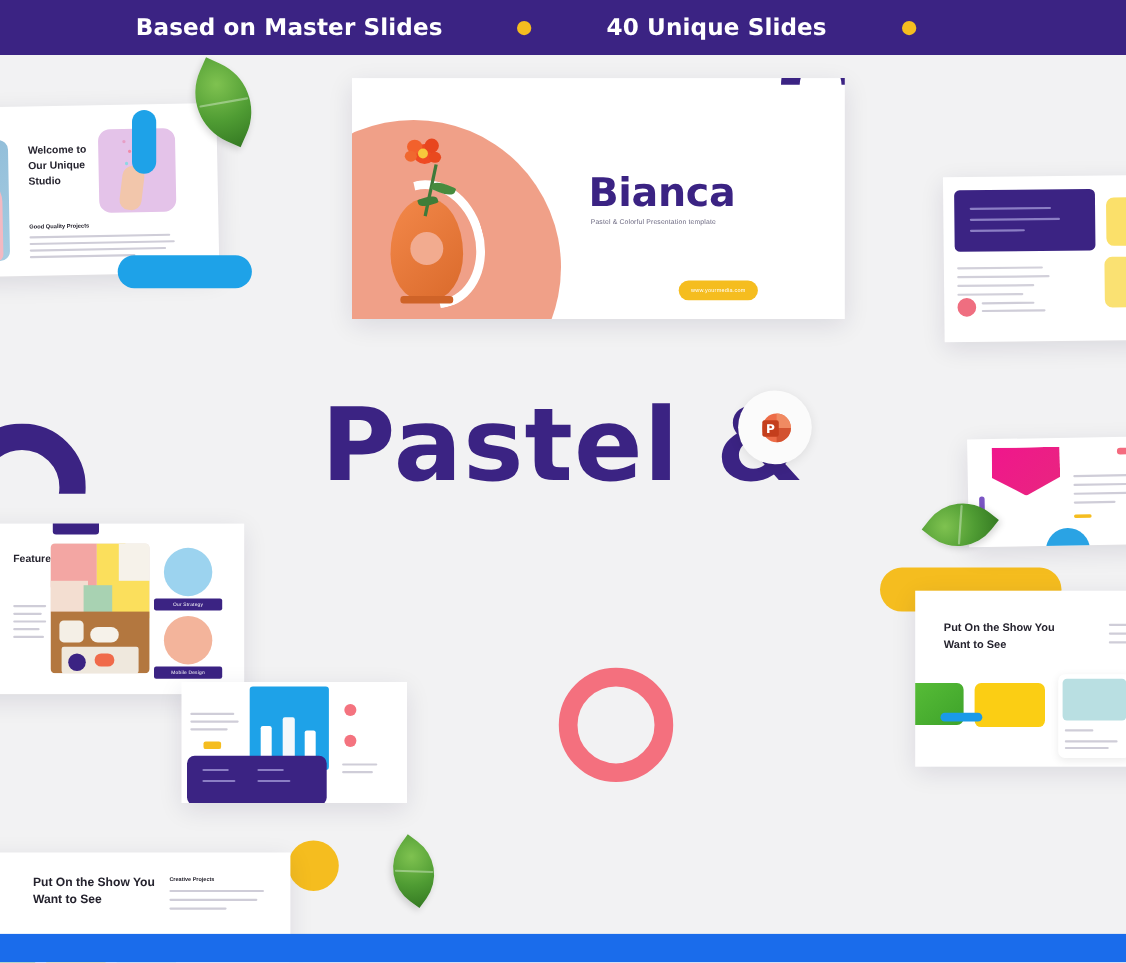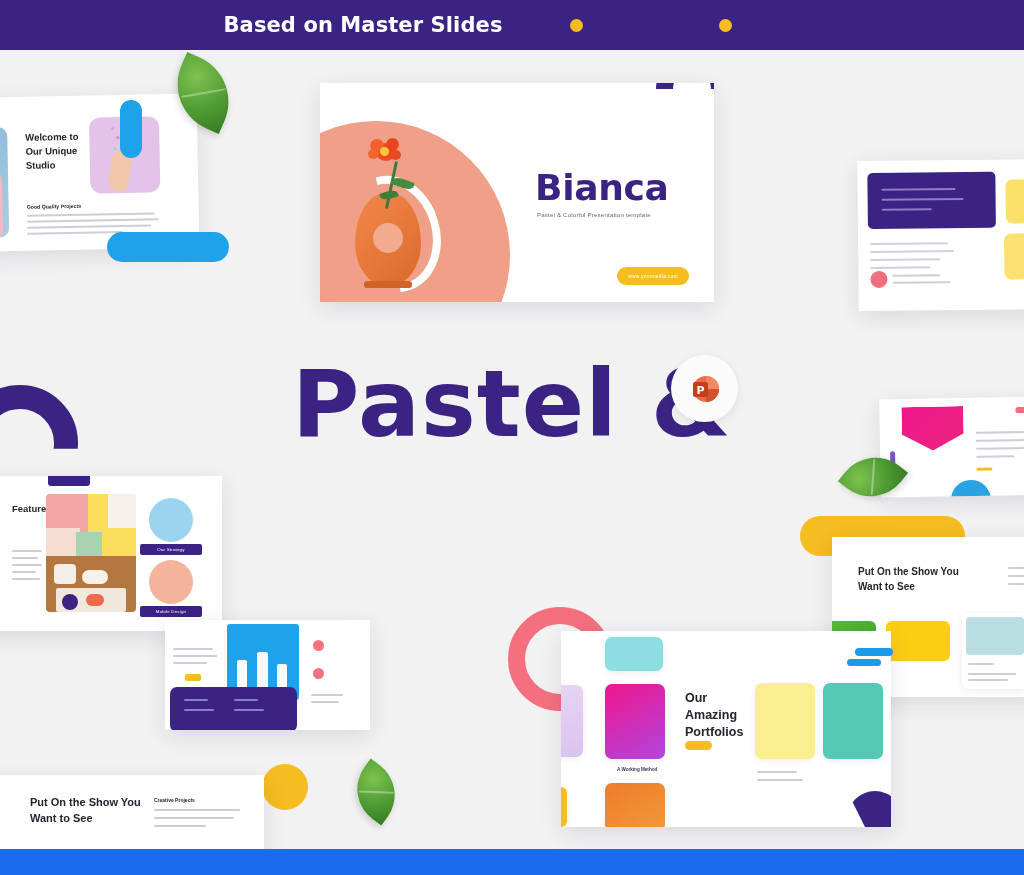--- a/index.html
+++ b/index.html
@@ -49,21 +49,21 @@
 
   
   .slide {
     position: absolute; background: #ffffff; overflow: hidden;
     box-shadow: 0 6px 22px rgba(30,20,60,.11);
     z-index: 20;
   }
   .slide-inner { position: absolute; inset: 0; }
 
   
-  #slide-hero { left: 320px; top: 71px; width: 394px; height: 219px; z-index: 30; margin-top: 12px; }
+  #slide-hero { left: 320px; top: 71px; width: 448px; height: 219px; z-index: 30; }
   .hero-peach {
     position: absolute; left: -78px; top: 38px; width: 268px; height: 268px;
     border-radius: 50%; background: #f0a088;
   }
   .hero-vase {
     position: absolute; left: 35px; top: 110px; width: 66px; height: 92px;
     border-radius: 46% 46% 44% 44% / 54% 54% 46% 46%;
     background: linear-gradient(135deg,#f3884a,#da6a2b);
   }
   .hero-vase::after {
@@ -200,20 +200,21 @@
   #leaf-3 { left:352px; top:768px; width:48px; height:48px; transform: rotate(36deg); }
 </style>
 </head>
 <body>
 
 <div class="stage">
 
   <div class="topbar">
     <span class="topbar-item">Based on Master Slides</span>
     <span class="topbar-sep"></span>
+    <span class="topbar-item">40 Unique Slides</span>
     <span class="topbar-sep"></span>
   </div>
 
   <div class="deco ring-purple-left"></div>
   <div class="deco pill-yellow-r"></div>
   <div class="deco dot-yellow-bl"></div>
 
   <div class="slide" id="slide-welcome">
     <div class="slide-inner">
       <div class="wel-photo"></div>
@@ -351,40 +352,20 @@
       </div>
       <div class="sm-ico" style="left:148px;top:20px"></div>
       <div class="sm-ico" style="left:148px;top:48px"></div>
       <div class="tline" style="left:146px;top:74px;width:32px"></div>
       <div class="tline" style="left:146px;top:81px;width:28px"></div>
     </div>
   </div>
 
   <div class="deco ring-pink"></div>
 
-  <div class="slide" id="slide-portfolio">
-    <div class="slide-inner">
-      <div class="pf-card" style="left:-12px;top:54px;width:34px;height:72px;background:linear-gradient(160deg,#e7d6f5,#d9c3ef)"></div>
-      <div class="pf-card" style="left:44px;top:6px;width:58px;height:34px;background:#8ddde3"></div>
-      <div class="pf-card" style="left:44px;top:53px;width:60px;height:75px;background:linear-gradient(150deg,#f0168c,#b045e0)"></div>
-      <div class="pf-card" style="left:44px;top:152px;width:60px;height:48px;background:linear-gradient(150deg,#f07b2a,#ef9a3c)"></div>
-      <div class="pf-card" style="left:-6px;top:156px;width:12px;height:40px;background:#f5bd1f"></div>
-      <div class="pf-h" style="white-space:pre-line">Our
-Amazing
-Portfolios</div>
-      <div class="pf-btn"></div>
-      <div class="pf-cap" style="left:56px;top:136px">A Working Method</div>
-      <div class="pf-card" style="left:194px;top:52px;width:60px;height:76px;background:#fbee8e"></div>
-      <div class="pf-card" style="left:262px;top:52px;width:60px;height:76px;background:#53c9b6"></div>
-      <div class="tline" style="left:196px;top:140px;width:40px"></div>
-      <div class="tline" style="left:196px;top:148px;width:46px"></div>
-      <div class="pf-blue"></div>
-      <div class="pf-arc"></div>
-    </div>
-  </div>
 
   <div class="slide" id="slide-show-r">
     <div class="slide-inner">
       <div class="sh-h" style="white-space:pre-line">Put On the Show You
 Want to See</div>
       <div class="tline" style="left:176px;top:30px;width:40px"></div>
       <div class="tline" style="left:176px;top:38px;width:46px"></div>
       <div class="tline" style="left:176px;top:46px;width:34px"></div>
       <div class="sh-card" style="left:-20px;top:84px;width:64px;height:38px;background:linear-gradient(140deg,#5cc13a,#3ea32a)"></div>
       <div class="sh-card" style="left:54px;top:84px;width:64px;height:40px;background:#fbce14"></div>

